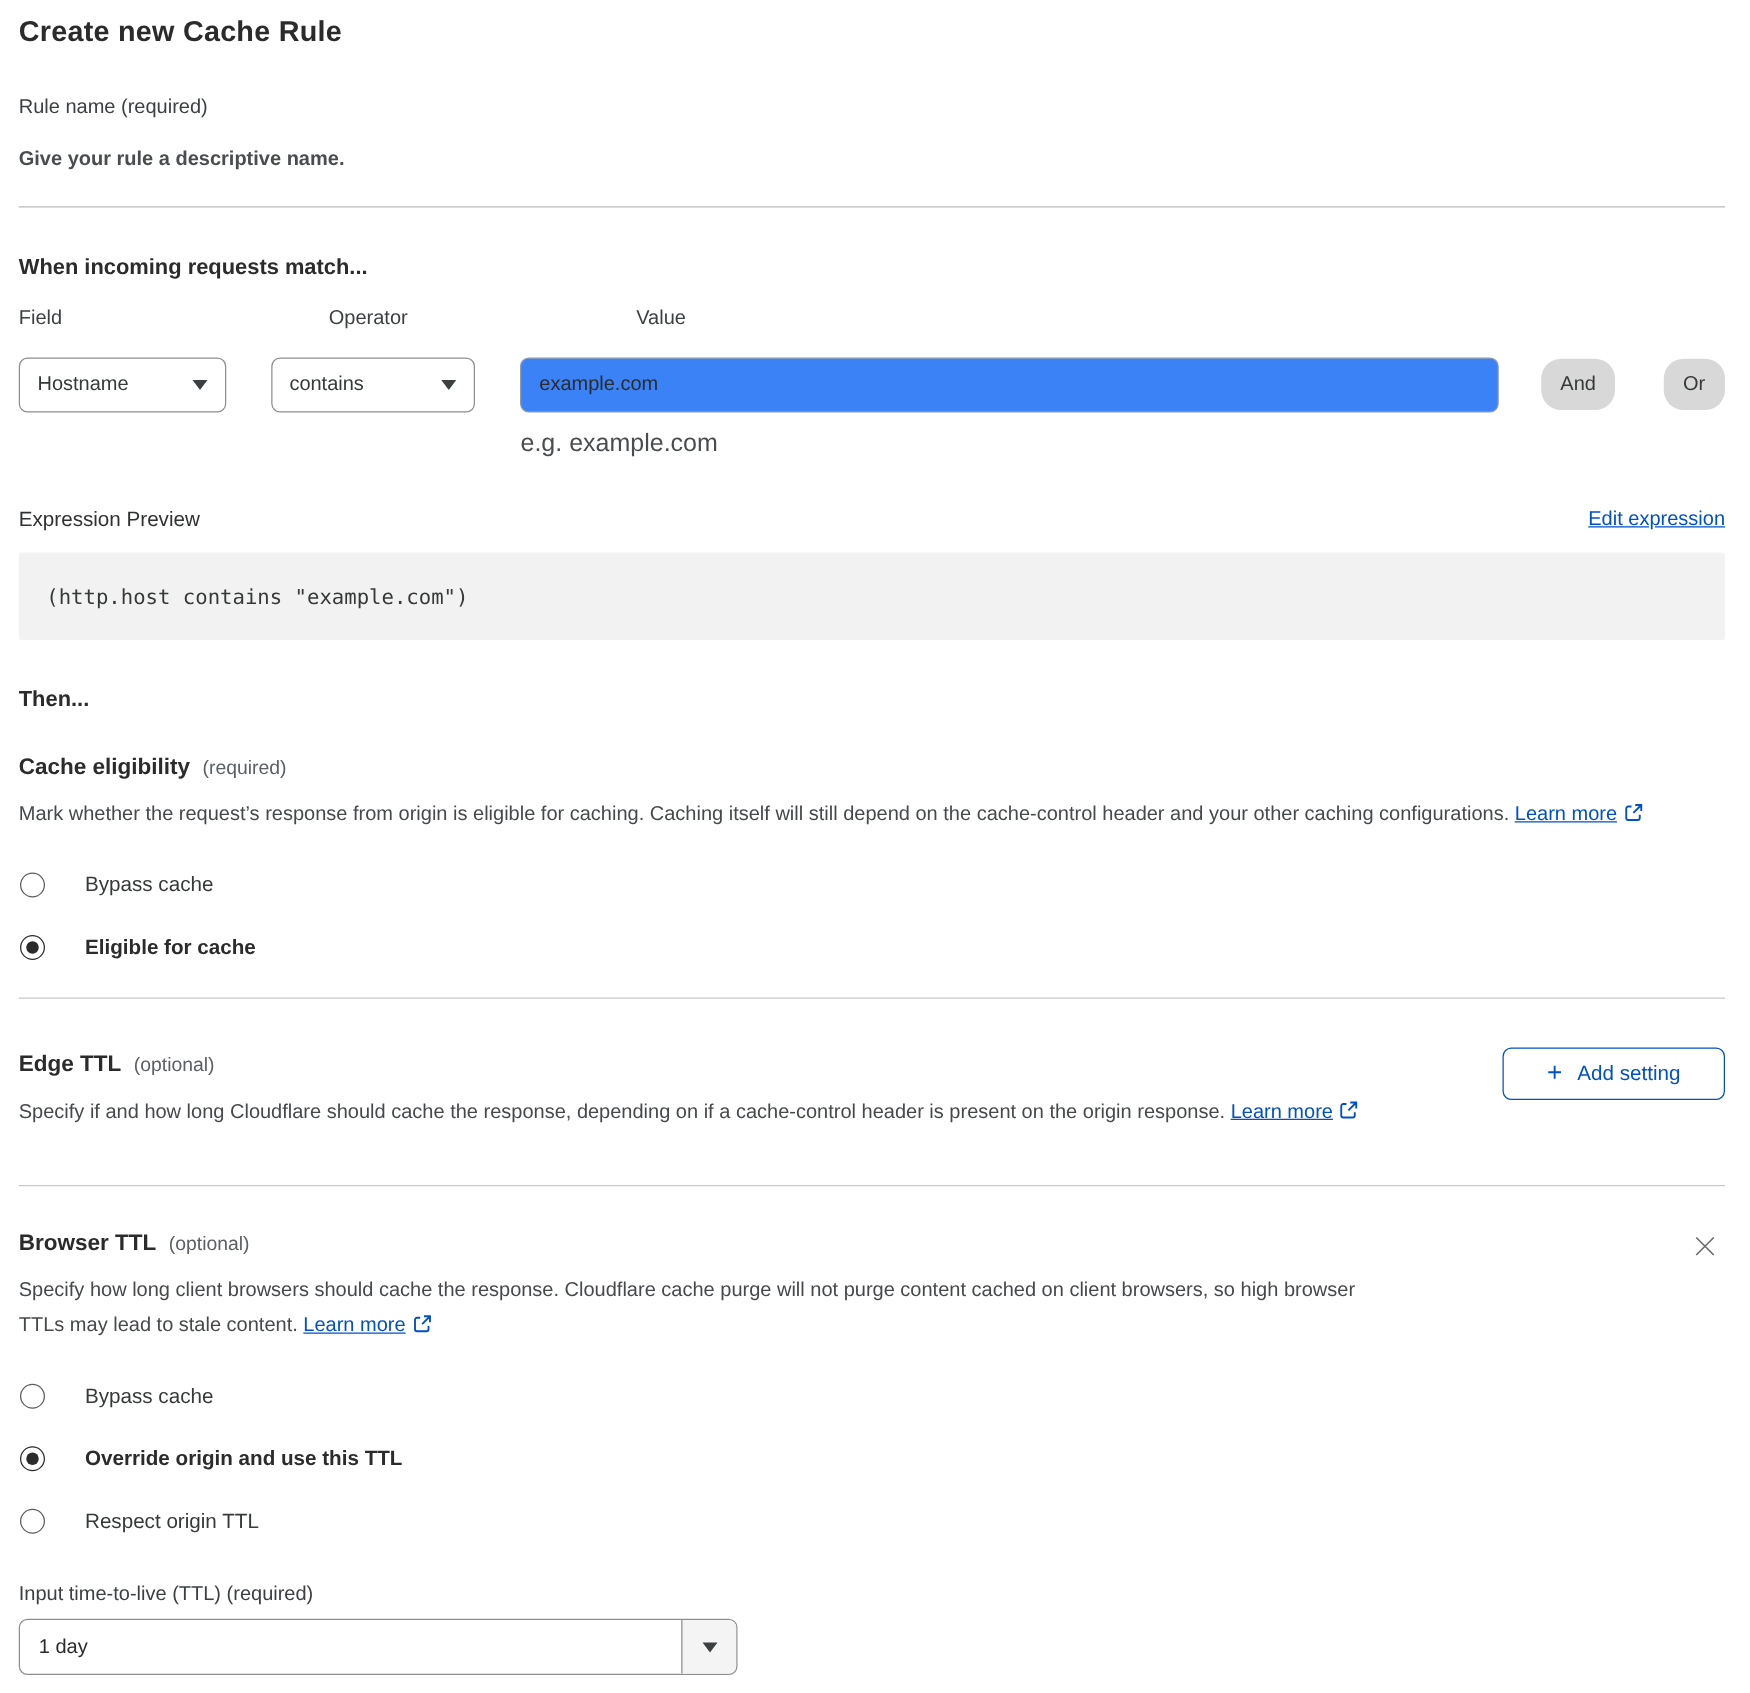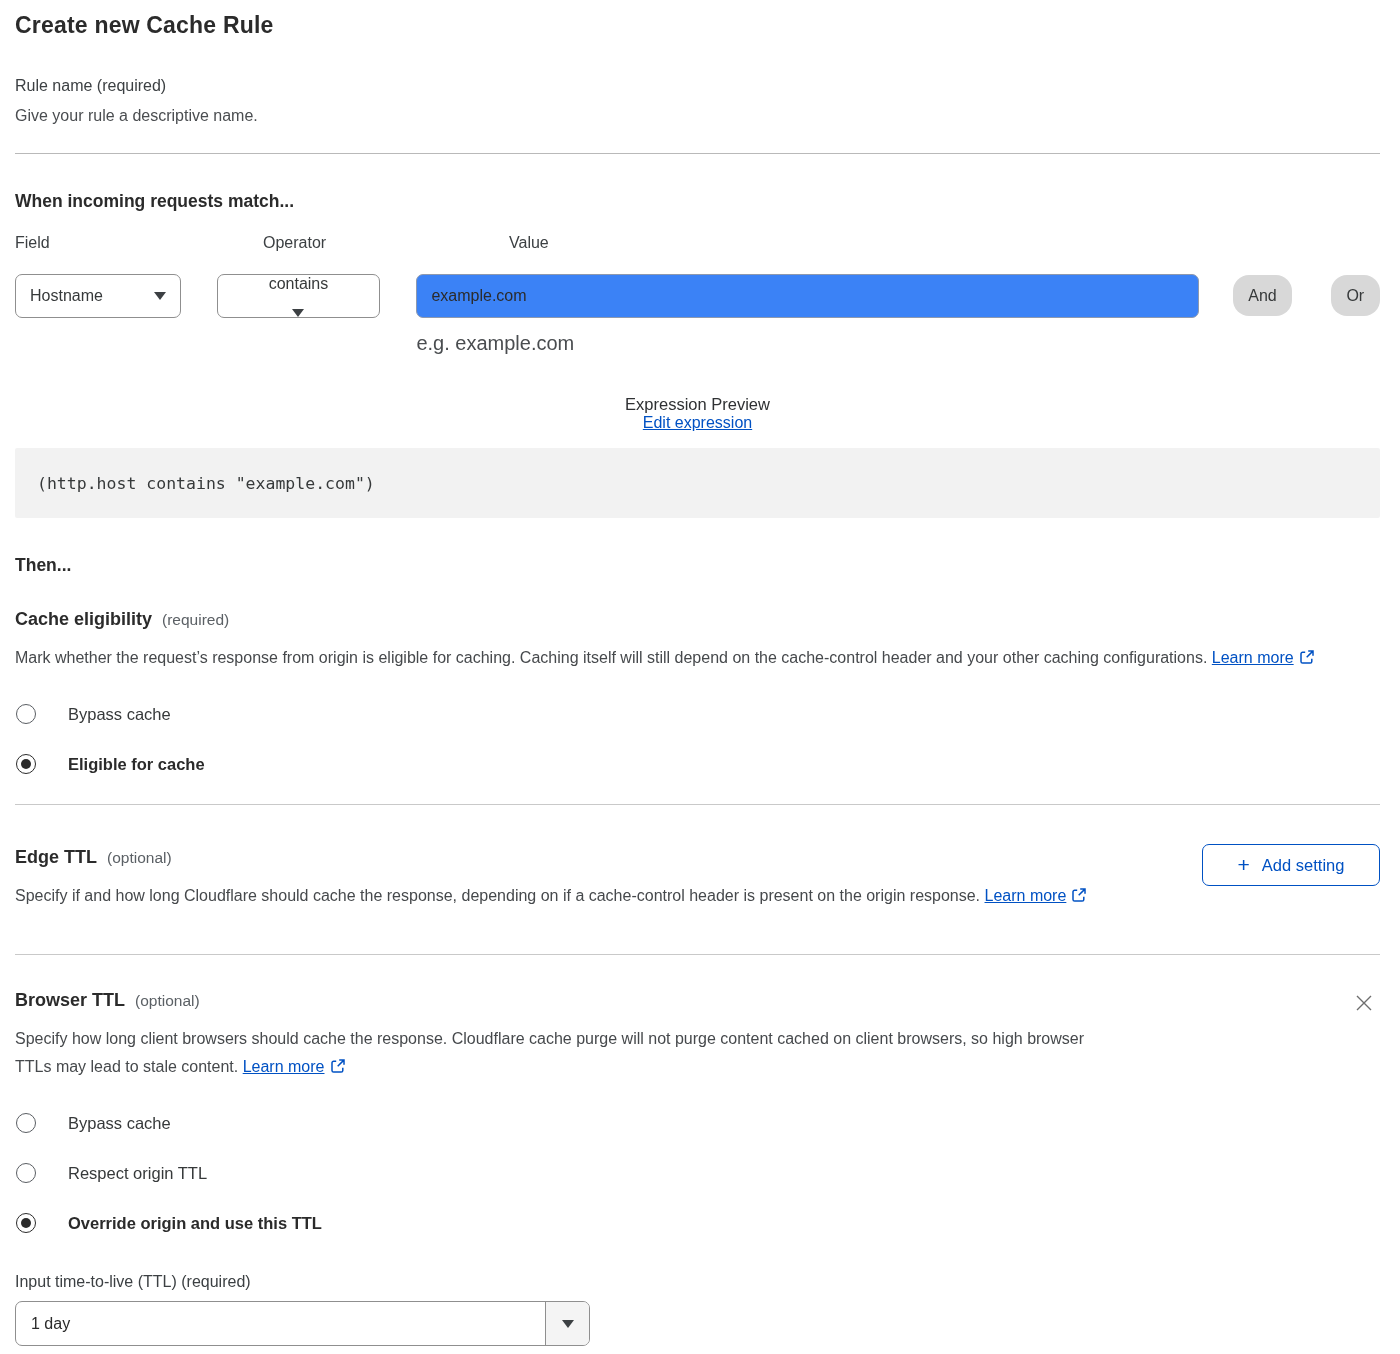--- a/index.html
+++ b/index.html
@@ -16,62 +16,62 @@
 
   .field-label { font-size:16px; color:#3c4043; margin-bottom:10px; }
 
   .text-input {
     width:682px; height:44px;
     border:1px solid #8f8f8f; border-radius:7px;
     font-family:"Liberation Sans", sans-serif;
     font-size:16px; color:#36393a;
     padding:0 14px; background:#fff; outline:none; display:block;
   }
-  .help-text { font-size:16px; color:#4a4d50; margin-top:12px; }
+  .help-text { font-size:16px; color:#4a4d50; margin-top:24px;font-weight:bold; }
 
   .divider { border:none; border-top:1px solid #b9b9b9; margin:28px 0 0 0; width:1365px; }
   .divider.light { border-top:1px solid #c9c9c9; }
 
   .section-heading { font-size:17.5px; font-weight:bold; color:#2b2b2b; }
 
   
   .match-heading { margin-top:37px; }
   .match-labels { display:flex; margin-top:22px;gap:36px; }
   .match-labels .lab { font-size:16px; color:#3c4043; }
   .lab-field { width:212px; }
   .lab-operator { width:210px; }
   .match-row { display:flex; margin-top:22px; align-items:flex-start;gap:24px; }
 
   .select-box {
     height:44px; border:1px solid #8f8f8f; border-radius:7px; background:#fff;
     display:flex; align-items:center; justify-content:space-between;
     padding:0 14px; font-size:16px; color:#36393a; cursor:pointer;
   }
   .select-field { width:200px; margin-right:12px; }
-  .select-operator { width:198px; margin-right:12px;flex-direction:column; }
+  .select-operator { width:198px; margin-right:12px; }
   .caret { width:0; height:0; border-left:6px solid transparent; border-right:6px solid transparent; border-top:8px solid #3c4043; }
 
   .value-col { width:783px; }
   .value-input {
     width:783px; height:44px;
     background:#3b82f6; border:1px solid #8e99ae; border-radius:7px;
     font-family:"Liberation Sans", sans-serif;
     font-size:16px; color:#2b2b2b; padding:0 14px; outline:none; display:block;
   }
   .value-hint { font-size:20px; color:#4a4d50; margin-top:14px; }
 
   .andor-btn {
     height:41px; margin-top:1px; border:none; border-radius:16px; background:#d8d8d8;
     font-family:"Liberation Sans", sans-serif; font-size:16px; color:#36393a; cursor:pointer;
   }
   .and-btn { width:73px; margin-left:10px; }
   .or-btn { width:62px; margin-left:15px; }
 
   
-  .expr-header { display:flex; justify-content:space-between; align-items:center; margin-top:40px;flex-direction:column; }
+  .expr-header { display:flex; justify-content:space-between; align-items:flex-start; margin-top:40px; }
   .expr-label { font-size:16.5px; color:#2f3133; }
   a.link { color:#0051c3; text-decoration:underline; cursor:pointer; font-size:16px; }
   .expr-code {
     margin-top:16px; width:1365px; height:70px; background:#f2f2f2; border-radius:2px;
     display:flex; align-items:center; padding:0 22px;
     font-family:"DejaVu Sans Mono", monospace; font-size:16.5px; color:#36393a;
   }
 
   .then-heading { margin-top:37px; font-size:17.5px; }
 
@@ -224,27 +224,27 @@
       <span>Specify how long client browsers should cache the response. Cloudflare cache purge will not purge content cached on client browsers, so high browser TTLs may lead to stale content.</span>
       <a class="link">Learn more</a><span class="ext-icon"><svg width="16" height="16" viewBox="0 0 16 16" fill="none">
             <path d="M6.2 3.2H3.6A1.6 1.6 0 0 0 2 4.8v7.6A1.6 1.6 0 0 0 3.6 14h7.6a1.6 1.6 0 0 0 1.6-1.6V9.8" stroke="#0051c3" stroke-width="1.5"></path>
             <path d="M9.2 2h4.8v4.8M13.6 2.4 7.7 8.3" stroke="#0051c3" stroke-width="1.5"></path>
           </svg></span>
     </div>
     <div class="radio-row">
       <span class="radio-circle"></span>
       <span class="radio-label">Bypass cache</span>
     </div>
+    <div class="radio-row checked">
+      <span class="radio-circle"></span>
+      <span class="radio-label">Override origin and use this TTL</span>
+    </div>
     <div class="radio-row">
       <span class="radio-circle"></span>
       <span class="radio-label">Respect origin TTL</span>
-    </div>
-    <div class="radio-row checked">
-      <span class="radio-circle"></span>
-      <span class="radio-label">Override origin and use this TTL</span>
     </div>
 
     <div class="ttl-label">Input time-to-live (TTL) (required)</div>
     <div class="ttl-select">
       <div class="ttl-select-value">1 day</div>
       <div class="ttl-select-caret">
         <span class="caret"></span>
       </div>
     </div>
   </div>

